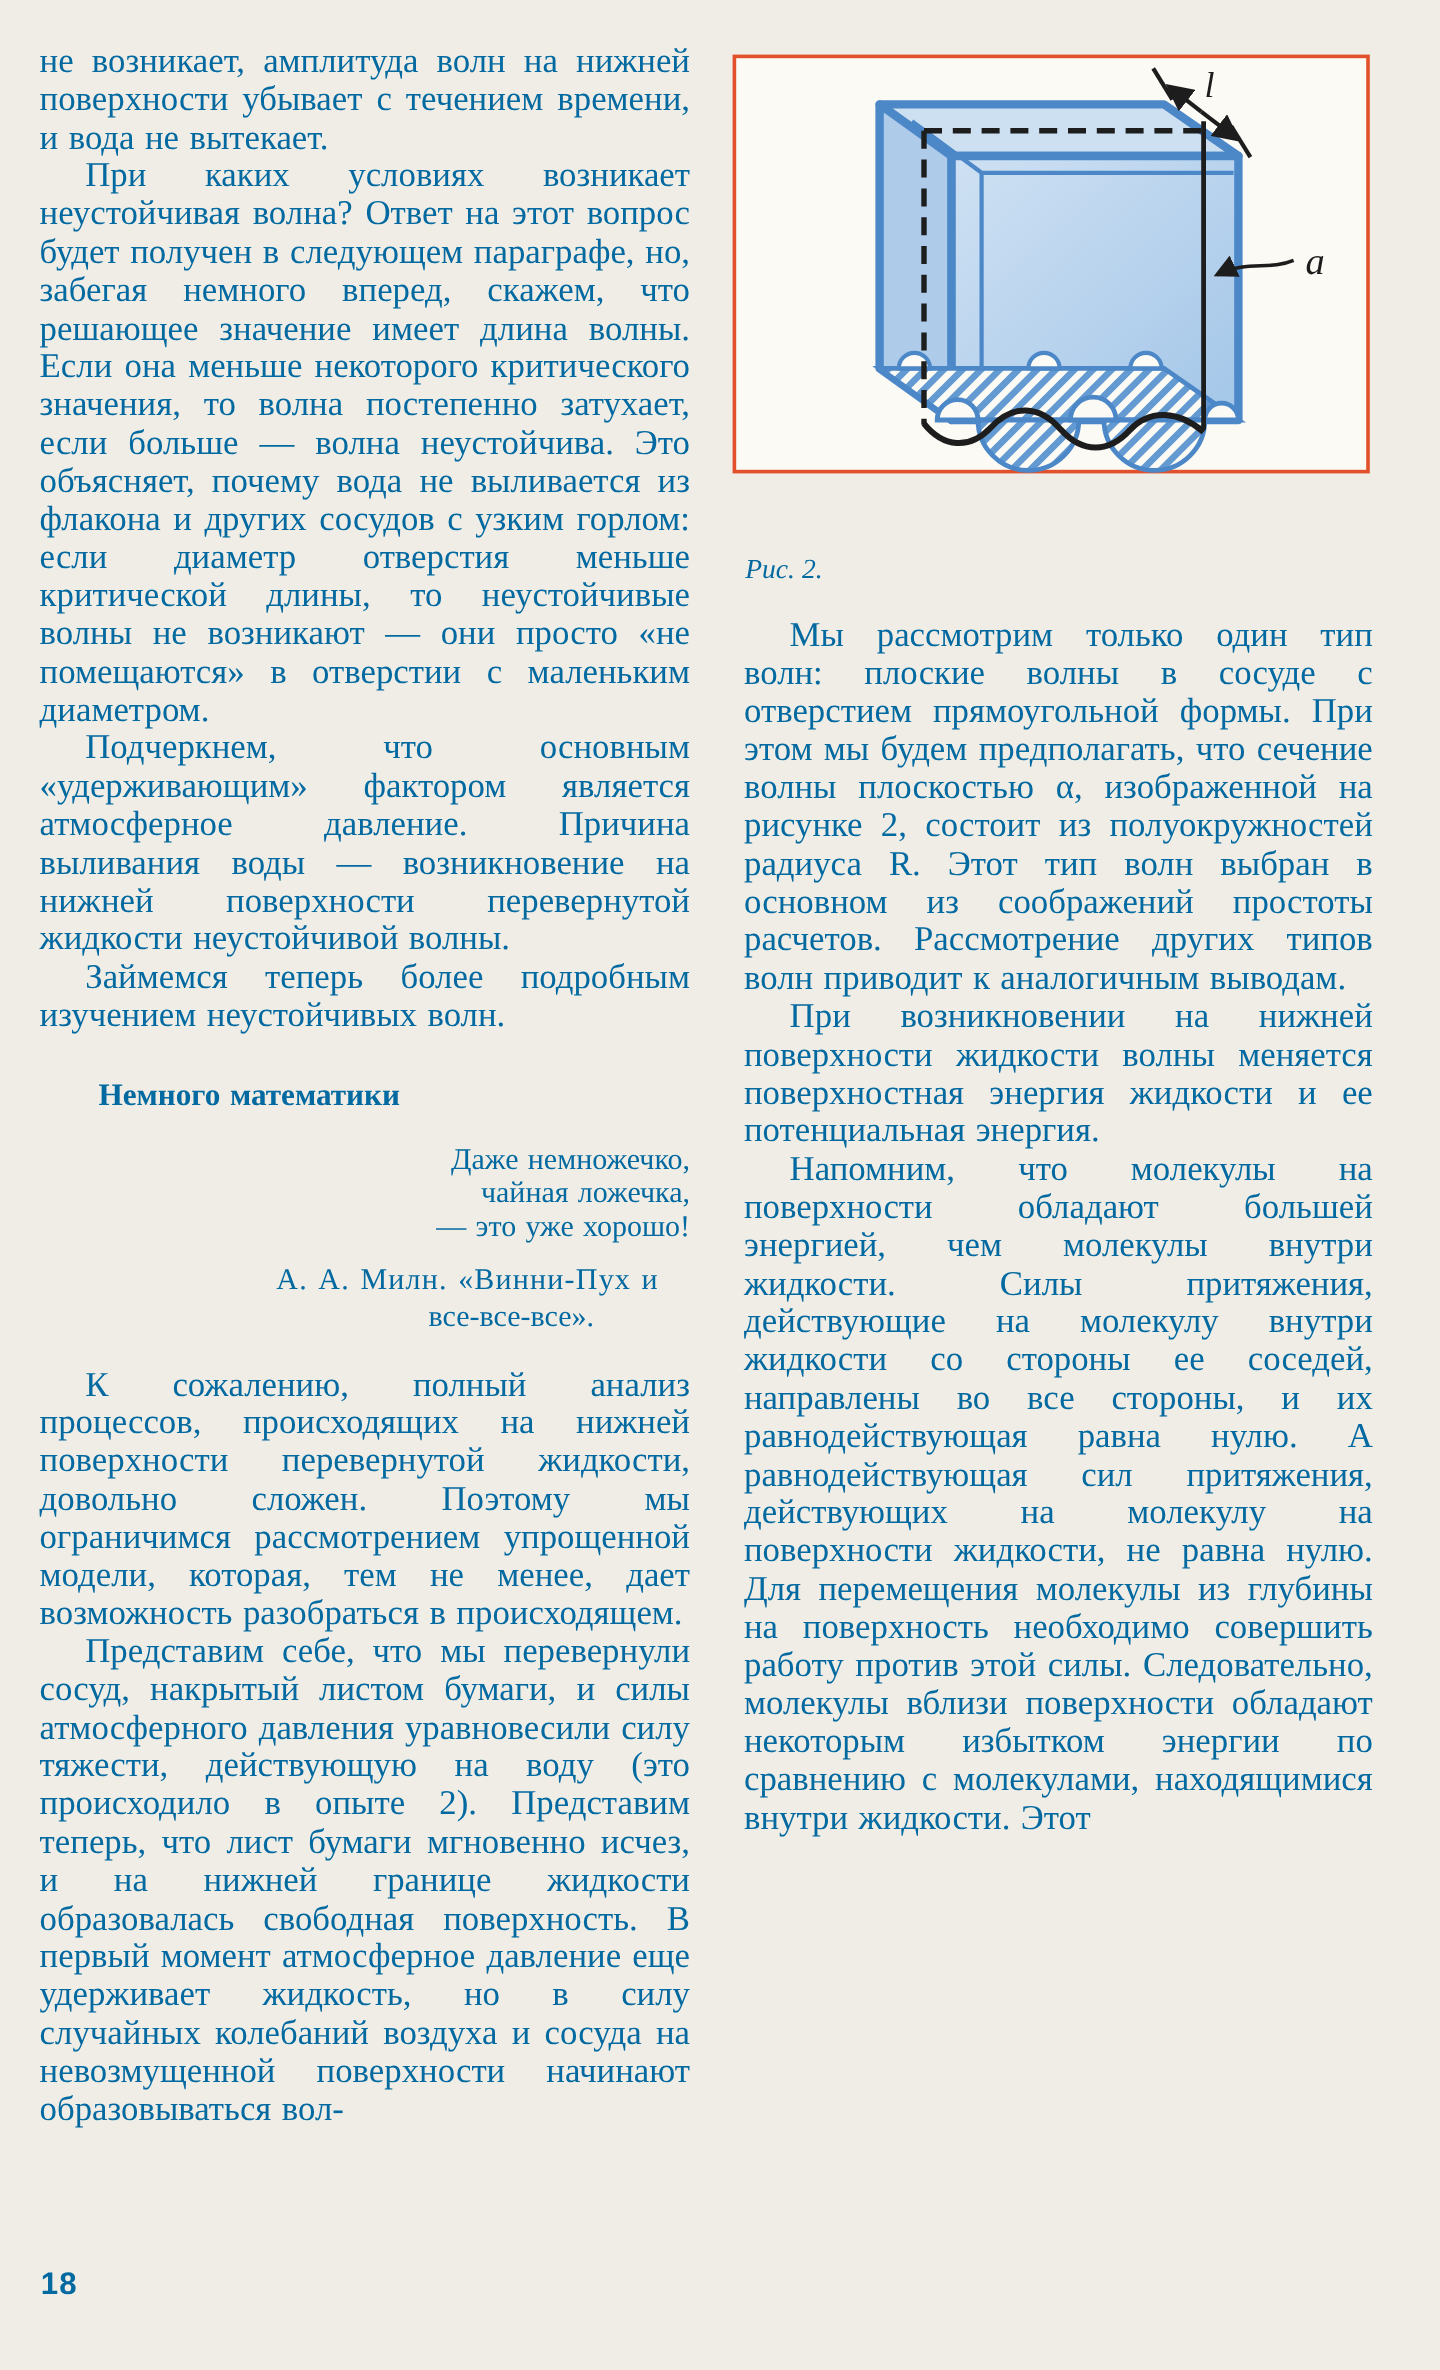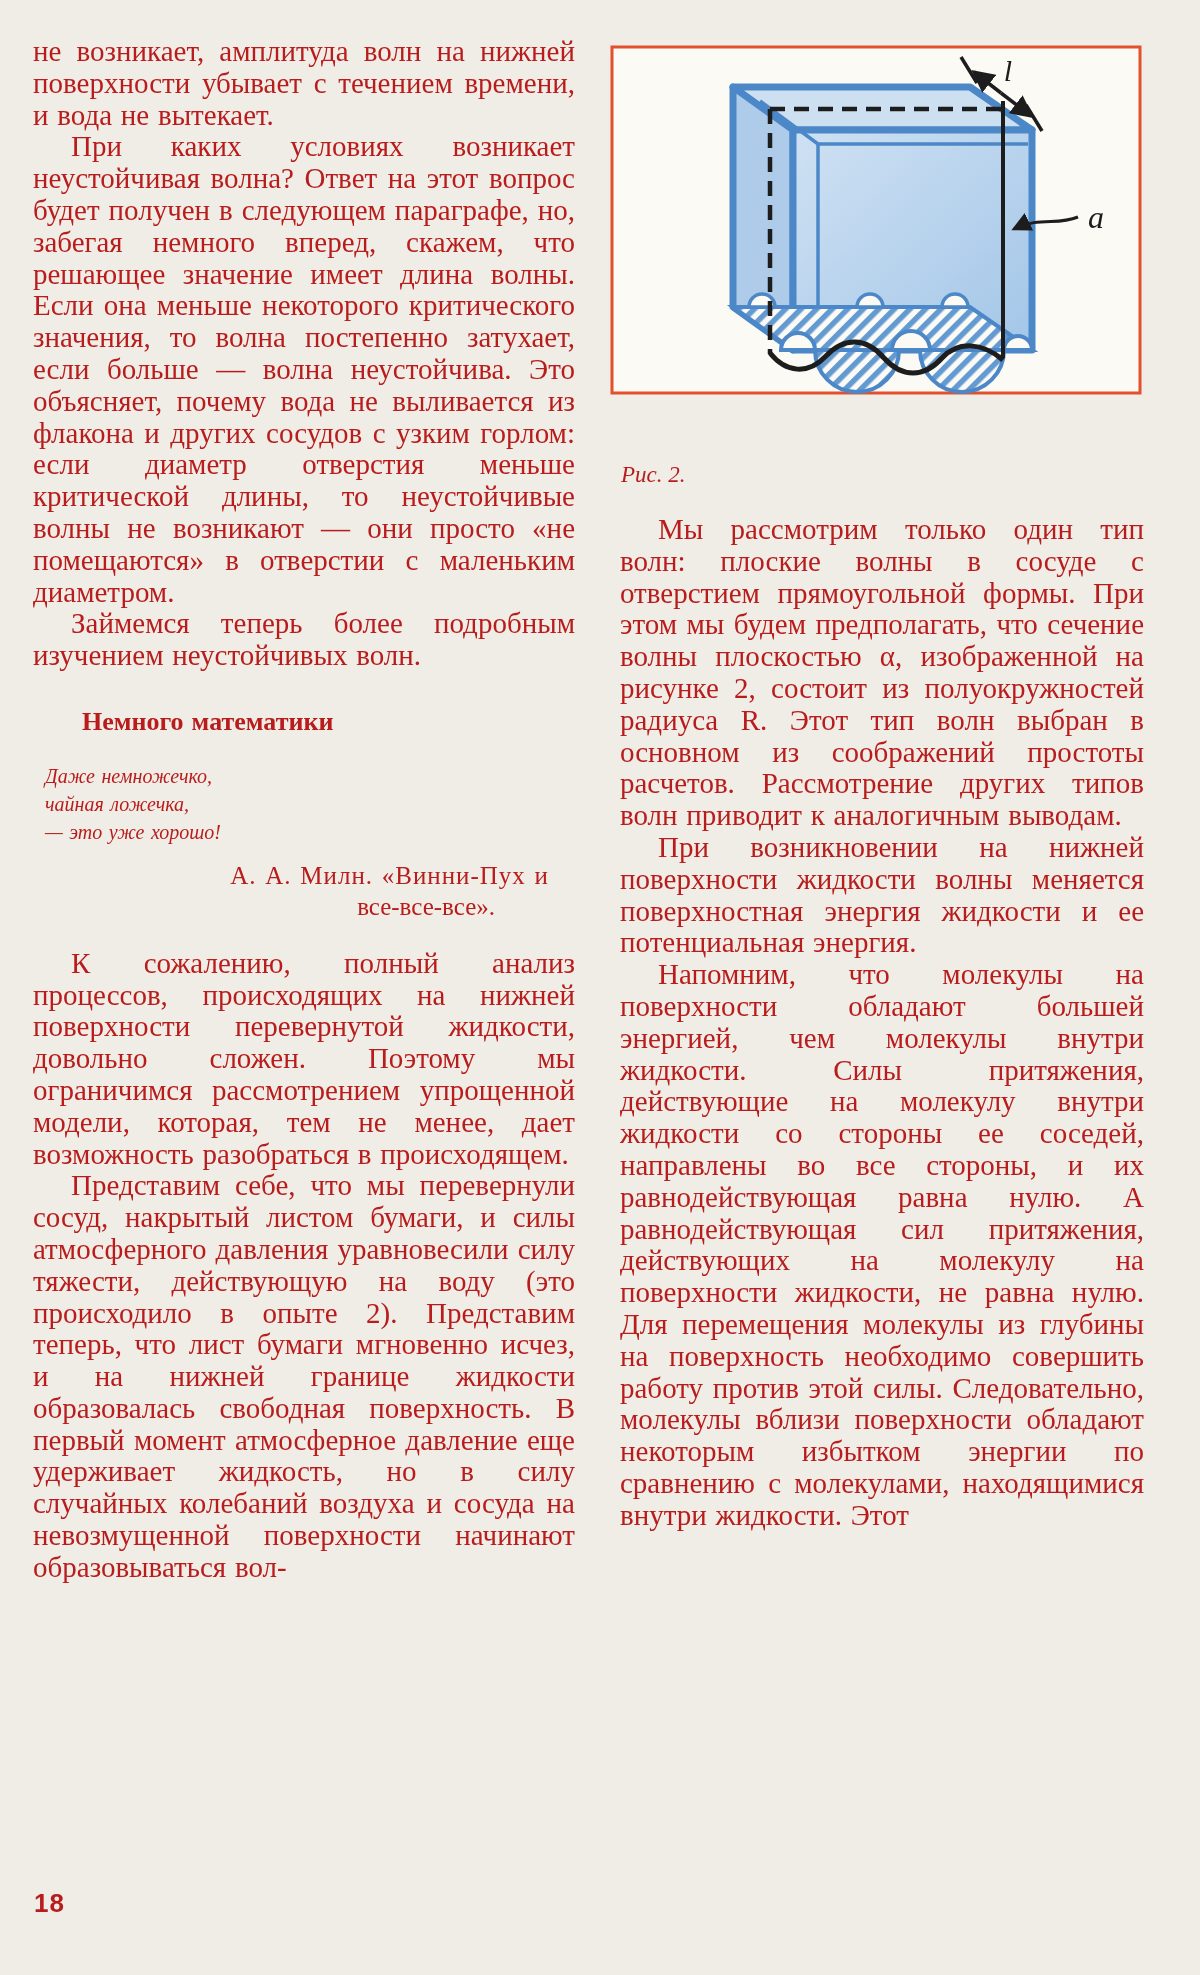--- a/index.html
+++ b/index.html
@@ -1,38 +1,38 @@
 <!DOCTYPE html>
 <html lang="ru"><head>
 <meta charset="utf-8">
 <style>
   html,body{margin:0;padding:0;background:#d8d6cf;}
   .page{
     position:relative;width:1200px;height:1975px;overflow:hidden;
     background:#efede5;
-    color:#b91c1c;
+    color:#0369a1;
     font-family:"Liberation Serif",serif;
   }
   .col{
     position:absolute;
     text-align:justify;
     font-size:29px;line-height:31.8px;
     word-spacing:1.5px;
   }
   .col-left{left:33px;top:36px;width:542px;}
   .col-right{left:620px;top:514px;width:524px;}
   .col p.para{margin:0;padding:0;}
   .col p.para.indent{text-indent:38px;}
   .heading{
     font-size:26px;font-weight:bold;
     margin:34px 0 24px 49px;
   }
   .epigraph{
-    font-style:italic;font-size:20px;line-height:28px;
-    margin-left:12px;text-align:left;
+    font-size:25px;line-height:28px;
+    margin-left:12px;text-align:right;
   }
   .attribution{font-size:25px;line-height:31px;margin-top:14px;}
   .attribution .attr-line-1{text-align:right;padding-right:26px;letter-spacing:1px;}
   .attribution .attr-line-2{text-align:right;padding-right:80px;}
   .bottom-paras{display:block;margin-top:26px;}
   .figure-box{
     position:absolute;left:610px;top:45px;width:532px;height:350px;
   }
   .fig-caption{
     position:absolute;left:621px;top:462px;
@@ -46,20 +46,21 @@
 </style>
 </head>
 <body>
 
 <div class="page">
 
   <main class="col col-left">
     <div>
         <p class="para">не возникает, амплитуда волн на нижней поверхности убывает с течением времени, и вода не вытекает.</p>
         <p class="para indent">При каких условиях возникает неустойчивая волна? Ответ на этот вопрос будет получен в следующем параграфе, но, забегая немного вперед, скажем, что решающее значение имеет длина волны. Если она меньше некоторого критического значения, то волна постепенно затухает, если больше — волна неустойчива. Это объясняет, почему вода не выливается из флакона и других сосудов с узким горлом: если диаметр отверстия меньше критической длины, то неустойчивые волны не возникают — они просто «не помещаются» в отверстии с маленьким диаметром.</p>
+        <p class="para indent">Подчеркнем, что основным «удерживающим» фактором является атмосферное давление. Причина выливания воды — возникновение на нижней поверхности перевернутой жидкости неустойчивой волны.</p>
         <p class="para indent">Займемся теперь более подробным изучением неустойчивых волн.</p>
       </div>
 
     <h3 class="heading">Немного математики</h3>
 
     <div class="epigraph">
         <div class="line">Даже немножечко,</div>
         <div class="line">чайная ложечка,</div>
         <div class="line">— это уже хорошо!</div>
       </div>

